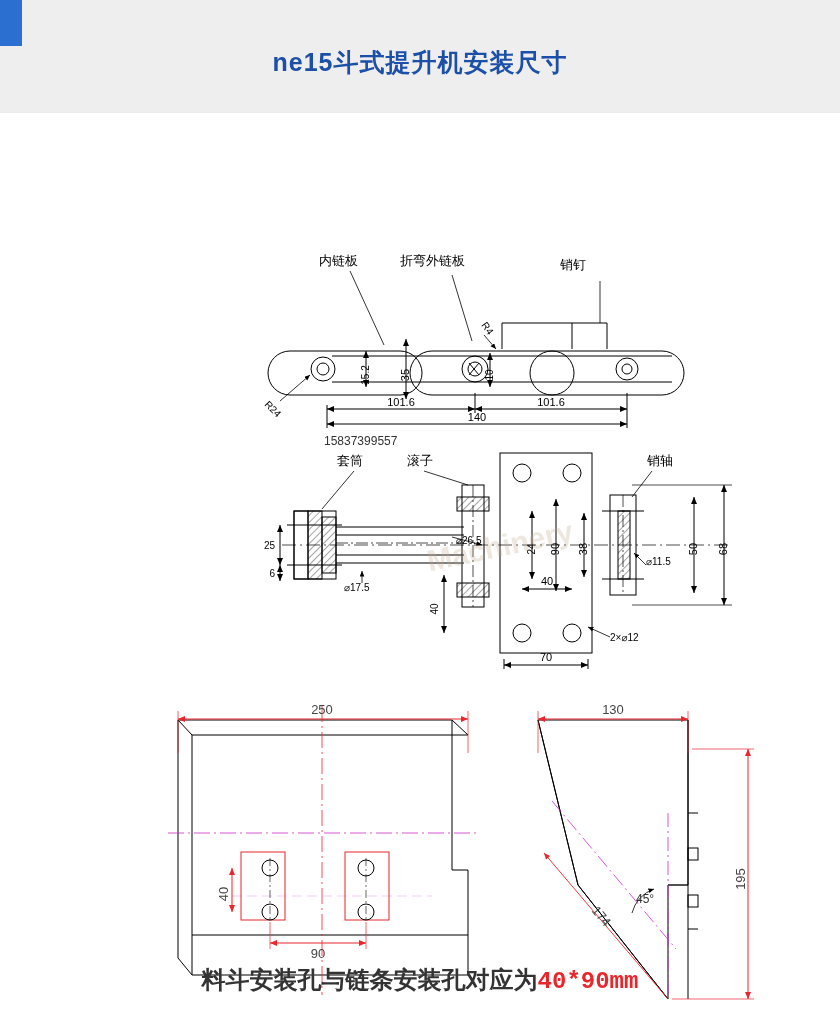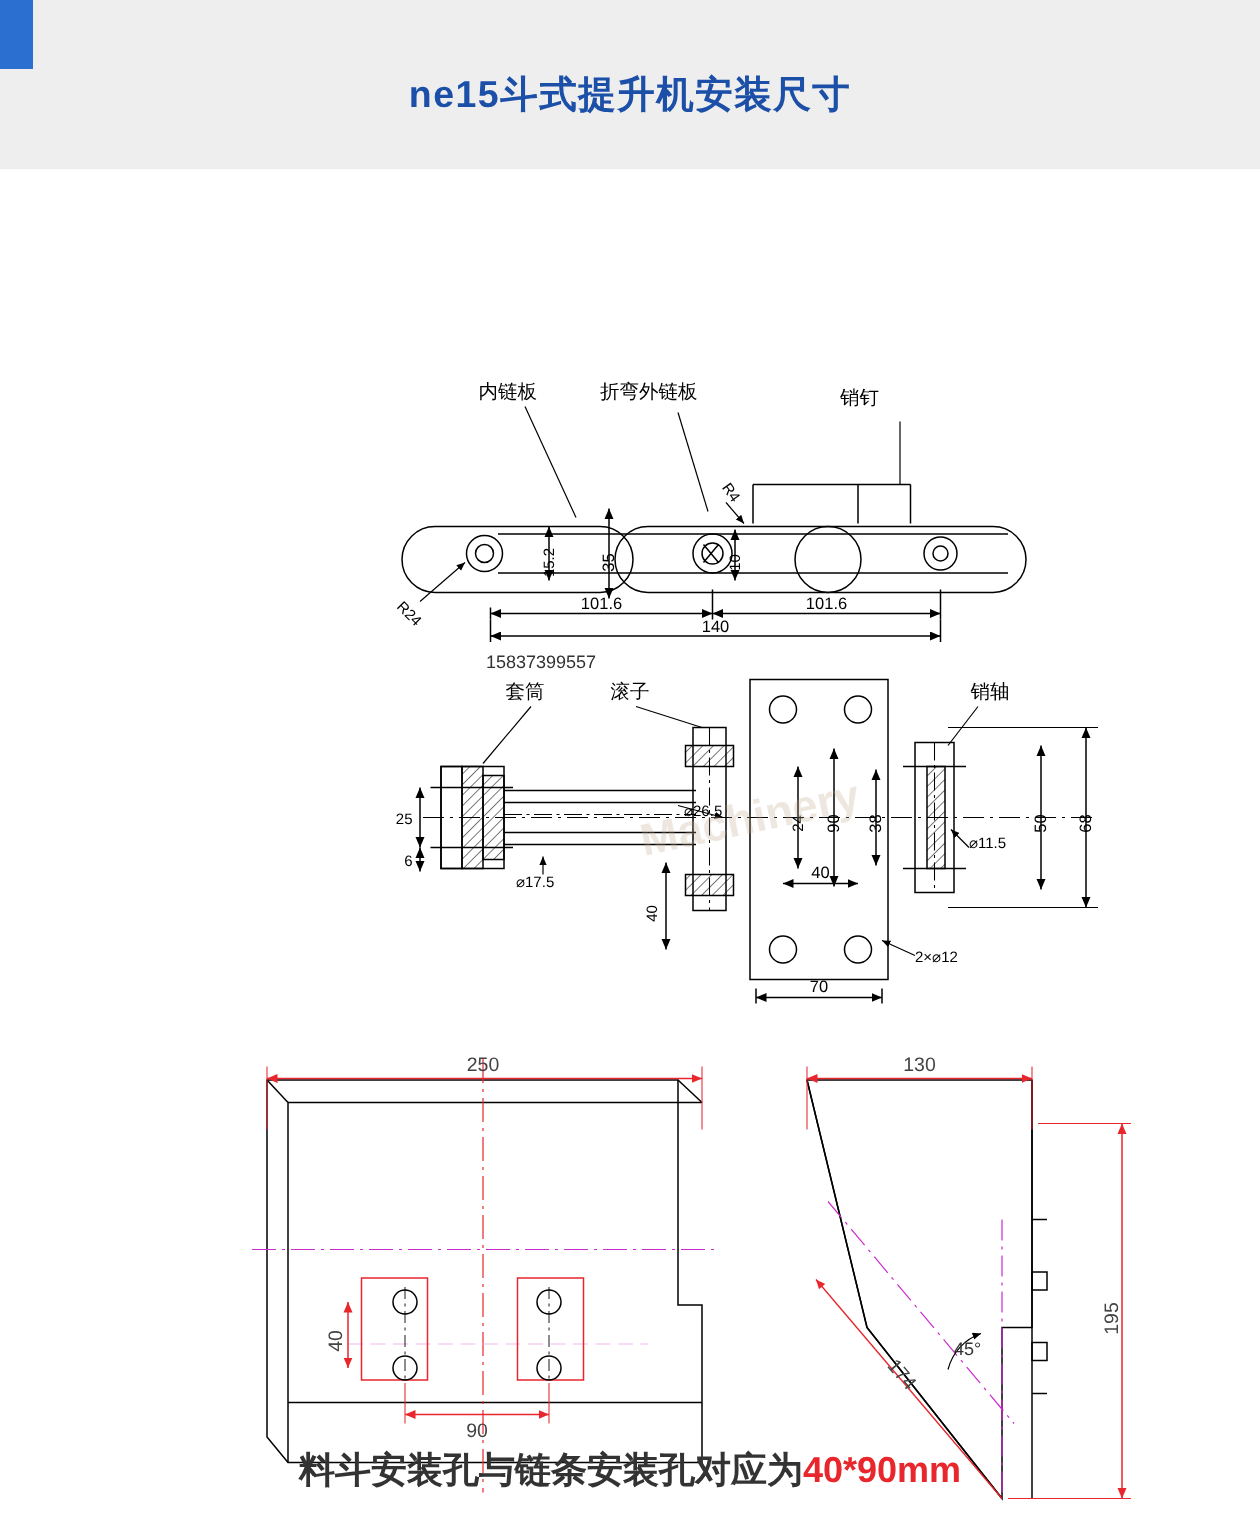--- a/index.html
+++ b/index.html
@@ -18,21 +18,21 @@
   .header-title{
     position:absolute;left:0;top:46px;width:840px;text-align:center;
     font-size:25px;font-weight:bold;color:#1b4fa8;letter-spacing:1px;
   }
   .canvas{
     position:absolute;left:0;top:113px;width:840px;height:905px;background:#fff;padding-left:32px;
   }
   svg{display:block;}
   .footer{
     position:absolute;left:0;bottom:22px;width:840px;text-align:center;
-    font-size:24px;color:#333;font-weight:bold;
+    font-size:24px;color:#333;font-weight:bold;font-family:Liberation Mono, monospace;
   }
   .footer .accent{color:#e8262c;}
   .watermark{
     position:absolute;left:430px;top:400px;width:300px;height:90px;
     color:rgba(190,170,140,.28);font-size:30px;font-weight:bold;
     transform:rotate(-12deg);pointer-events:none;
   }
   .phone{
     position:absolute;left:292px;top:321px;font-size:12px;color:#333;margin-left:32px;
   }

